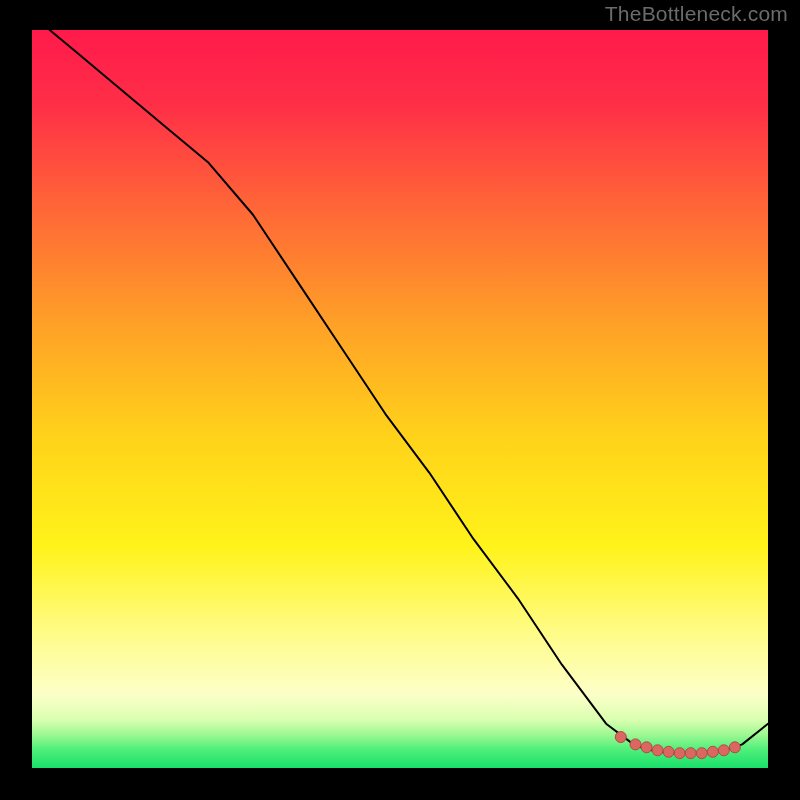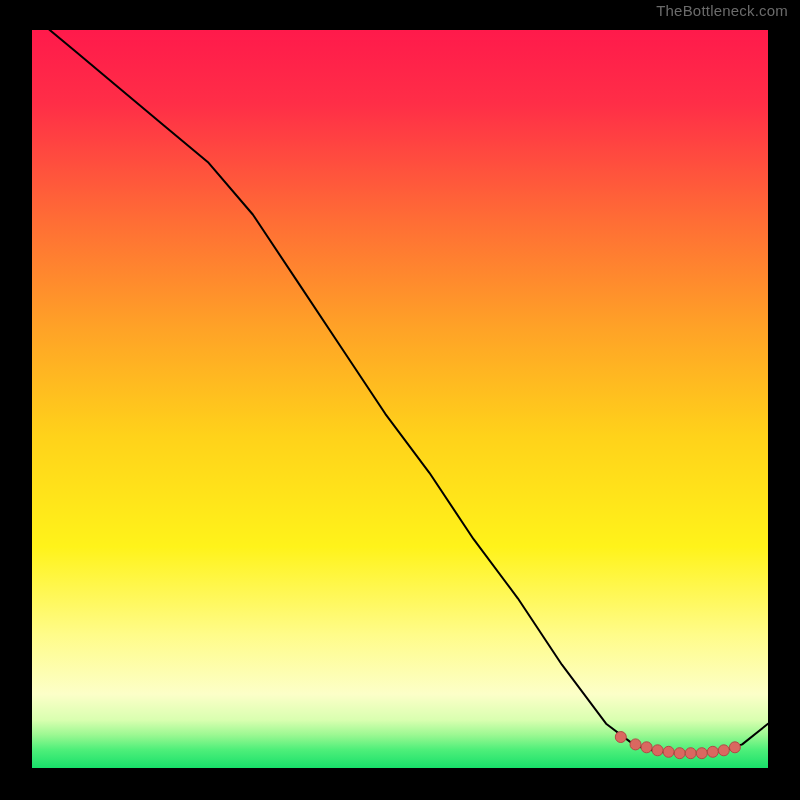--- a/index.html
+++ b/index.html
@@ -15,21 +15,21 @@
     position: relative;
     width: 800px;
     height: 800px;
     background: #000;
   }
   .watermark {
     position: absolute;
     top: 2px;
     right: 12px;
     color: #6b6b6b;
-    font-size: 15px;
+    font-size: 21px;
     font-weight: 400;
     letter-spacing: 0.2px;
     z-index: 40;
   }
   .plot-area {
     position: absolute;
     left: 32px;
     top: 30px;
     width: 736px;
     height: 738px;

